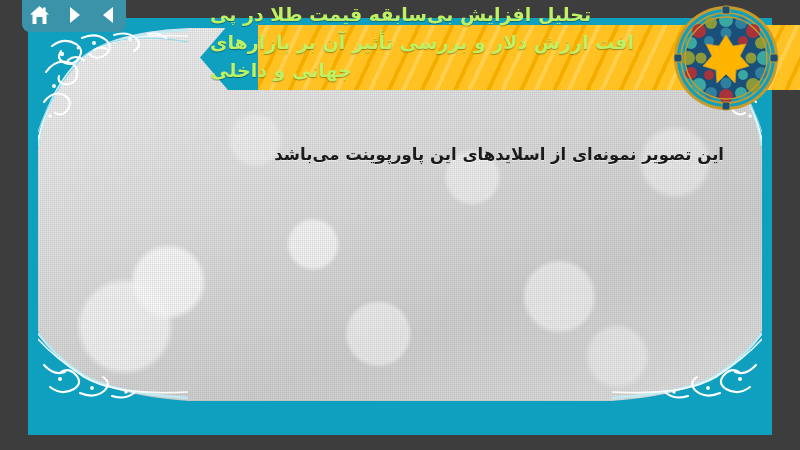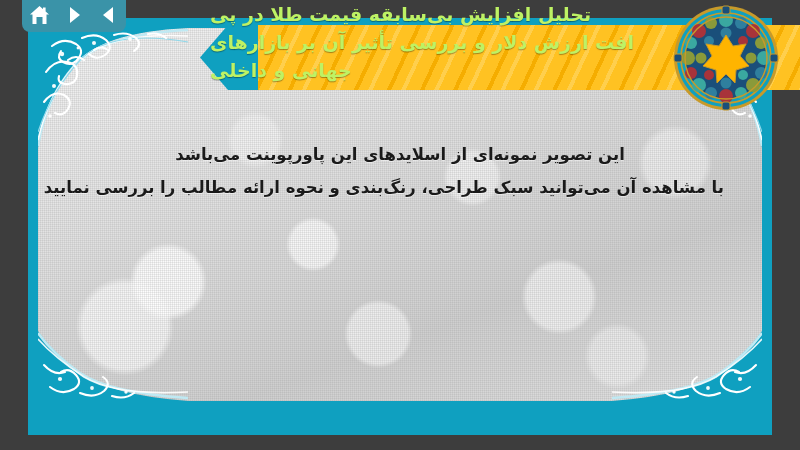--- a/index.html
+++ b/index.html
@@ -117,21 +117,20 @@
   .nav-btn{
     width:26px;height:24px;display:flex;align-items:center;justify-content:center;
     cursor:pointer;
   }
   .nav-btn svg{display:block;}
 
   
   .body-text{
     position:absolute;
     left:48px;right:48px;top:120px;
-    text-align:center;
     direction:rtl;
     z-index:6;
   }
   .body-line{
     color:#1a1a1a;
     font-size:16.5px;
     line-height:33px;
     font-weight:bold;
     white-space:nowrap;
     text-shadow:0 1px 0 rgba(255,255,255,.5);
@@ -238,21 +237,20 @@
           <circle cx="54" cy="13" r="1.9"></circle>
           <circle cx="88" cy="9" r="1.7"></circle>
         </g>
       </svg>
     </div>
 
     <div class="bottom-strip"></div>
 
     <div class="body-text">
       <div class="body-line">این تصویر نمونه‌ای از اسلایدهای این پاورپوینت می‌باشد</div>
-      <div class="body-line">با مشاهده آن می‌توانید سبک طراحی، رنگ‌بندی و نحوه ارائه مطالب را بررسی نمایید</div>
     </div>
   </div>
 
   <div class="banner">
     <div class="banner-body"></div>
     <div class="banner-tail"></div>
   </div>
 
   <div class="title">تحلیل افزایش بی‌سابقه قیمت طلا در پی
 افت ارزش دلار و بررسی تأثیر آن بر بازارهای

